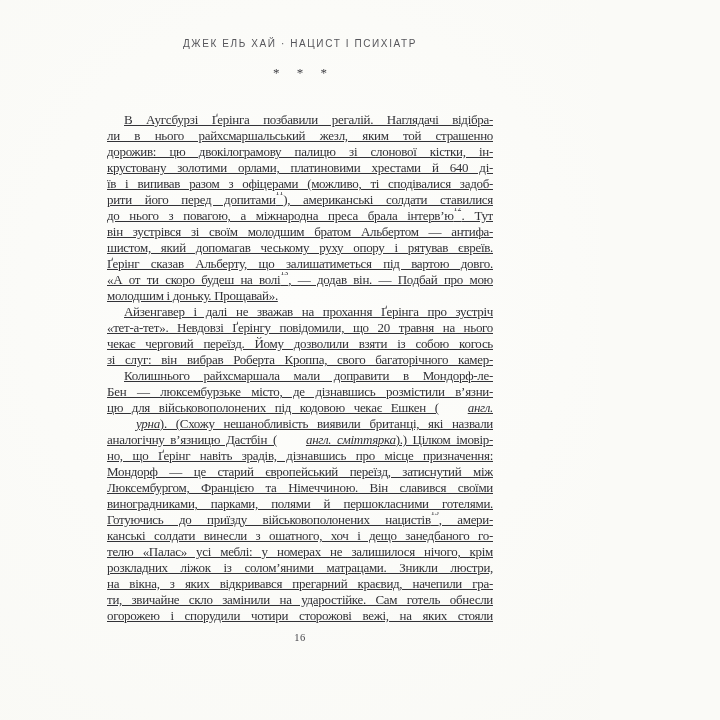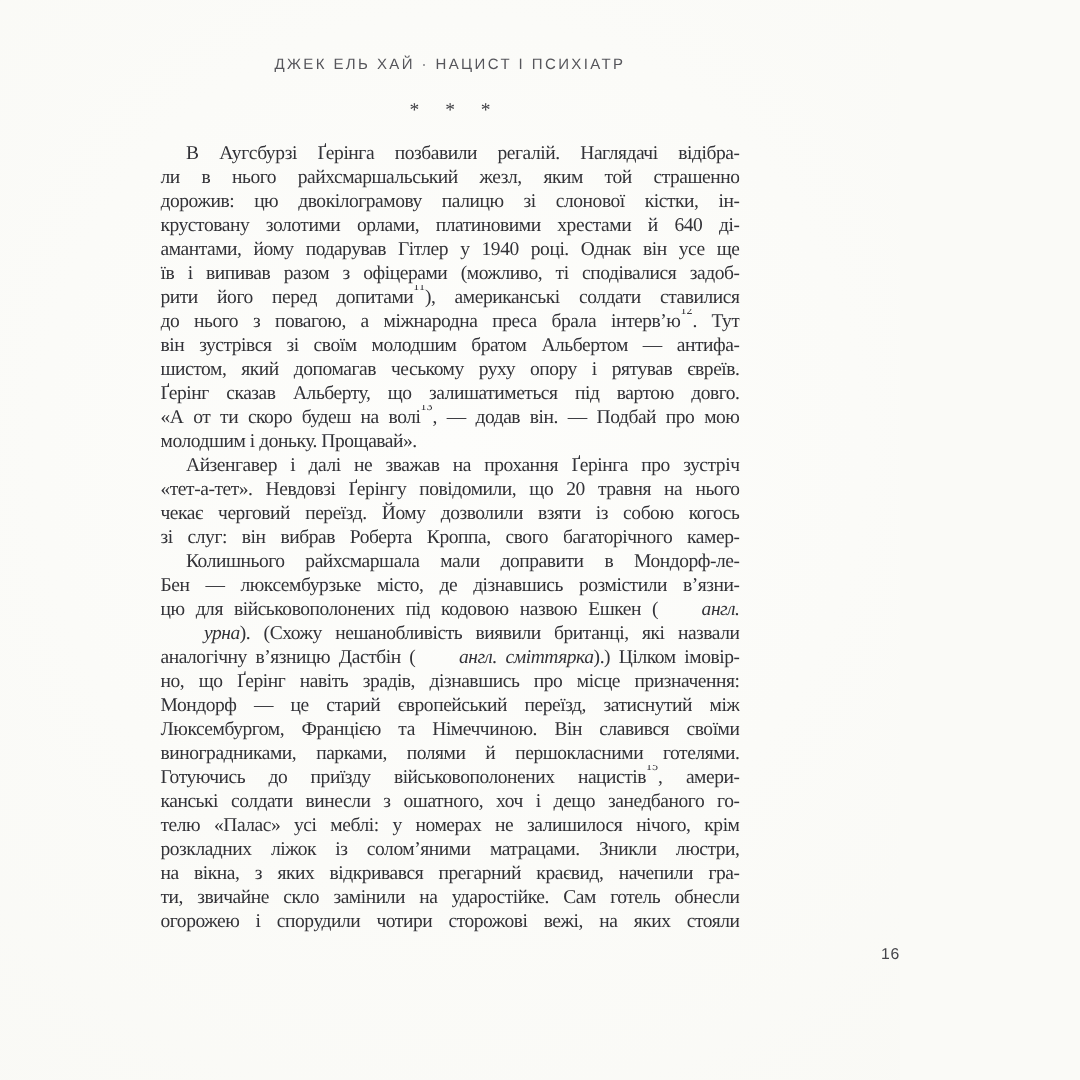--- a/index.html
+++ b/index.html
@@ -17,78 +17,78 @@
     font-size: 10px; letter-spacing: 1.6px;
     color: #56565b;
   }
   .separator {
     margin-top: 16px; text-align: center;
     font-family: "Liberation Serif", serif;
     font-size: 13px; letter-spacing: 7px; padding-left: 7px;
     color: #3c3c41;
   }
   .body-text {
-    width: 386px; margin: 13px auto 0;
+    width: 386px; margin: 31px auto 0;
     font-family: "Liberation Serif", serif;
     font-size: 13px; line-height: 16px; letter-spacing: -0.3px;
     color: #323237;
+    text-decoration: underline;
   }
   .para { margin: 0; }
   .line {
     text-align: justify; text-align-last: justify;
     height: 16px; overflow: hidden;
   }
   .line.end { text-align-last: left; }
   .line.indent { text-indent: 17px; }
   .line sup {
     font-size: 8px; line-height: 0; letter-spacing: 0;
     position: relative; top: -4px;
   }
   .line i { font-style: italic; padding-left: 29px; }
   .page-number {
-    margin-top: 8px; text-align: right;
-    font-family: Liberation Sans, sans-serif;
+    margin-top: 8px; text-align: center;
+    font-family: Liberation Serif, serif;
     font-size: 10.5px; letter-spacing: 0.5px;
     color: #45454a;
   }
 </style>
 </head>
 <body style="background: rgb(250, 250, 247);">
 
 <div class="page">
   <div class="running-header" style="color: rgb(86, 86, 91);">ДЖЕК ЕЛЬ ХАЙ · НАЦИСТ І ПСИХІАТР</div>
 
   <div class="separator">* * *</div>
 
   <div class="body-text" style="color: rgb(50, 50, 55);">
       <div class="para">
         <div class="line indent"><span>В Аугсбурзі Ґерінга позбавили регалій. Наглядачі відібра-</span></div>
         <div class="line"><span>ли в нього райхсмаршальський жезл, яким той страшенно</span></div>
         <div class="line"><span>дорожив: цю двокілограмову палицю зі слонової кістки, ін-</span></div>
         <div class="line"><span>крустовану золотими орлами, платиновими хрестами й 640 ді-</span></div>
-        <div class="line"><span>амантами, йому подарував Гітлер у 1940 році. Однак він усе ще</span></div>
         <div class="line"><span>їв і випивав разом з офіцерами (можливо, ті сподівалися задоб-</span></div>
         <div class="line"><span>рити його перед допитами</span><sup>11</sup><span>), американські солдати ставилися</span></div>
         <div class="line"><span>до нього з повагою, а міжнародна преса брала інтерв’ю</span><sup>12</sup><span>. Тут</span></div>
         <div class="line"><span>він зустрівся зі своїм молодшим братом Альбертом — антифа-</span></div>
         <div class="line"><span>шистом, який допомагав чеському руху опору і рятував євреїв.</span></div>
         <div class="line"><span>Ґерінг сказав Альберту, що залишатиметься під вартою довго.</span></div>
         <div class="line"><span>«А от ти скоро будеш на волі</span><sup>13</sup><span>, — додав він. — Подбай про мою</span></div>
         <div class="line end"><span>молодшим і доньку. Прощавай».</span></div>
       </div>
       <div class="para">
         <div class="line indent"><span>Айзенгавер і далі не зважав на прохання Ґерінга про зустріч</span></div>
         <div class="line"><span>«тет-а-тет». Невдовзі Ґерінгу повідомили, що 20 травня на нього</span></div>
         <div class="line"><span>чекає черговий переїзд. Йому дозволили взяти із собою когось</span></div>
         <div class="line"><span>зі слуг: він вибрав Роберта Кроппа, свого багаторічного камер-</span></div>
       </div>
       <div class="para">
         <div class="line indent"><span>Колишнього райхсмаршала мали доправити в Мондорф-ле-</span></div>
         <div class="line"><span>Бен — люксембурзьке місто, де дізнавшись розмістили в’язни-</span></div>
-        <div class="line"><span>цю для військовополонених під кодовою назвою Ешкен (</span><i>англ.</i></div>
+        <div class="line"><span>цю для військовополонених під кодовою чекає Ешкен (</span><i>англ.</i></div>
         <div class="line"><i>урна</i><span>). (Схожу нешанобливість виявили британці, які назвали</span></div>
         <div class="line"><span>аналогічну в’язницю Дастбін (</span><i>англ. сміттярка</i><span>).) Цілком імовір-</span></div>
         <div class="line"><span>но, що Ґерінг навіть зрадів, дізнавшись про місце призначення:</span></div>
         <div class="line"><span>Мондорф — це старий європейський переїзд, затиснутий між</span></div>
         <div class="line"><span>Люксембургом, Францією та Німеччиною. Він славився своїми</span></div>
         <div class="line"><span>виноградниками, парками, полями й першокласними готелями.</span></div>
         <div class="line"><span>Готуючись до приїзду військовополонених нацистів</span><sup>15</sup><span>, амери-</span></div>
         <div class="line"><span>канські солдати винесли з ошатного, хоч і дещо занедбаного го-</span></div>
         <div class="line"><span>телю «Палас» усі меблі: у номерах не залишилося нічого, крім</span></div>
         <div class="line"><span>розкладних ліжок із солом’яними матрацами. Зникли люстри,</span></div>

